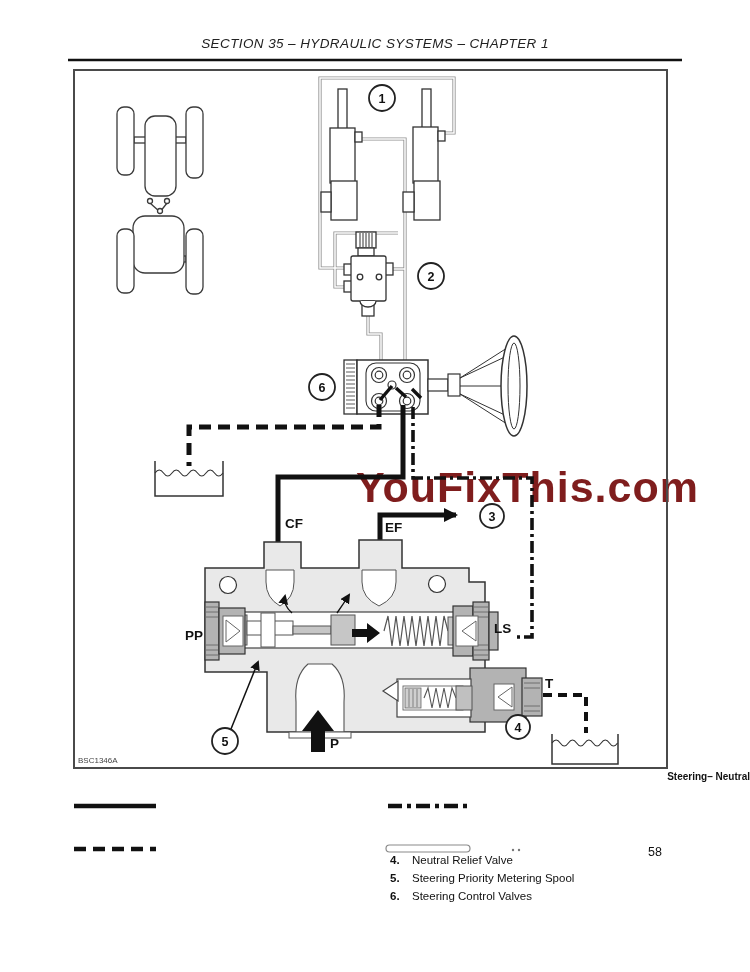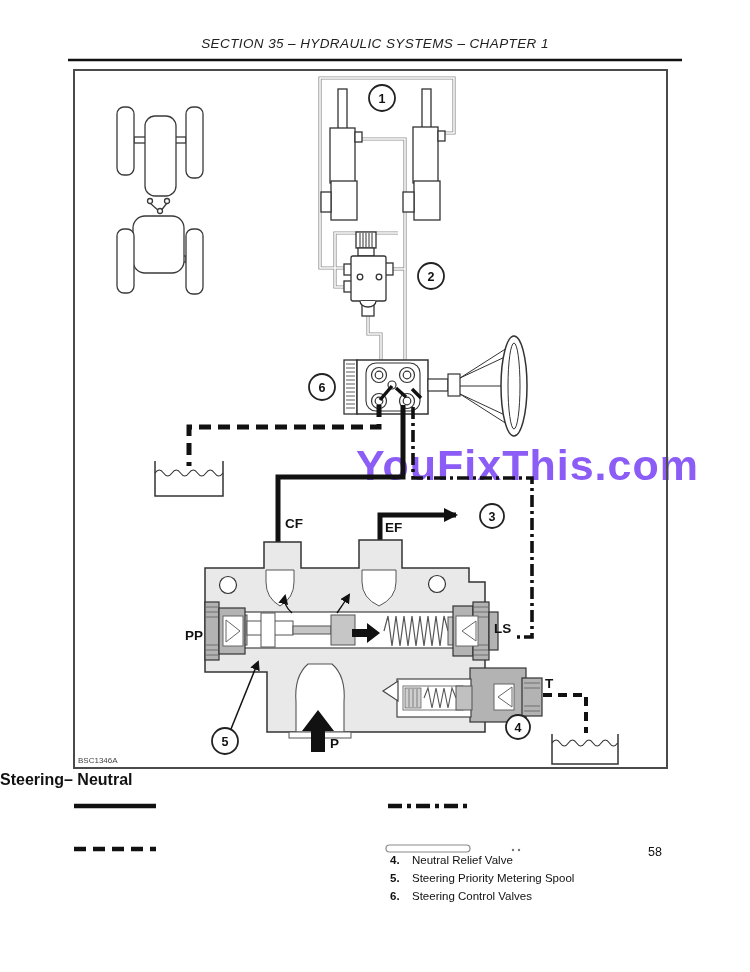--- a/index.html
+++ b/index.html
@@ -6,29 +6,29 @@
   .page {
     position:relative; width:750px; height:972px; background:#ffffff;
     font-family:"Liberation Sans", sans-serif; color:#111; overflow:hidden;
     outline:1px solid #cfcfcf;
   }
   .header-title {
     position:absolute; top:36px; left:0; width:750px; text-align:center;
     font-style:italic; font-size:13.5px; letter-spacing:0.4px; color:#222;
   }
   .watermark {
-    position:absolute; left:356px; top:441px; z-index:1;
-    font-size:43px; font-weight:bold; color:#8b5cf6; letter-spacing:1px;
+    position:absolute; left:356px; top:463px; z-index:1;
+    font-size:43px; font-weight:bold; color:#7f1d1d; letter-spacing:1px;
     white-space:nowrap;
   }
   svg.diagram { position:absolute; left:0; top:0; z-index:2;
     font-family:"Liberation Sans", sans-serif; }
   .caption {
-    position:absolute; top:771px; left:0; width:750px; text-align:left;
-    font-weight:bold; font-size:16px; color:#111; z-index:3;
+    position:absolute; top:771px; left:0; width:750px; text-align:right;
+    font-weight:bold; font-size:10px; color:#111; z-index:3;
   }
   .legend-col { position:absolute; z-index:3; font-size:11.5px; }
   .legend-col .row { height:18px; line-height:18px; white-space:nowrap; }
   .legend-col .num { display:inline-block; width:22px; font-weight:bold; }
   .legend-left  { top:851px; left:74px;  }
   .legend-right { top:851px; left:390px; }
   .pageno-side   { position:absolute; top:845px; left:648px; font-size:12.5px; z-index:3;text-align:center; }
   .pageno-bottom { position:absolute; top:908px; left:0; width:750px; text-align:center;
                    font-weight:bold; font-size:13px; z-index:3; }
 </style>

